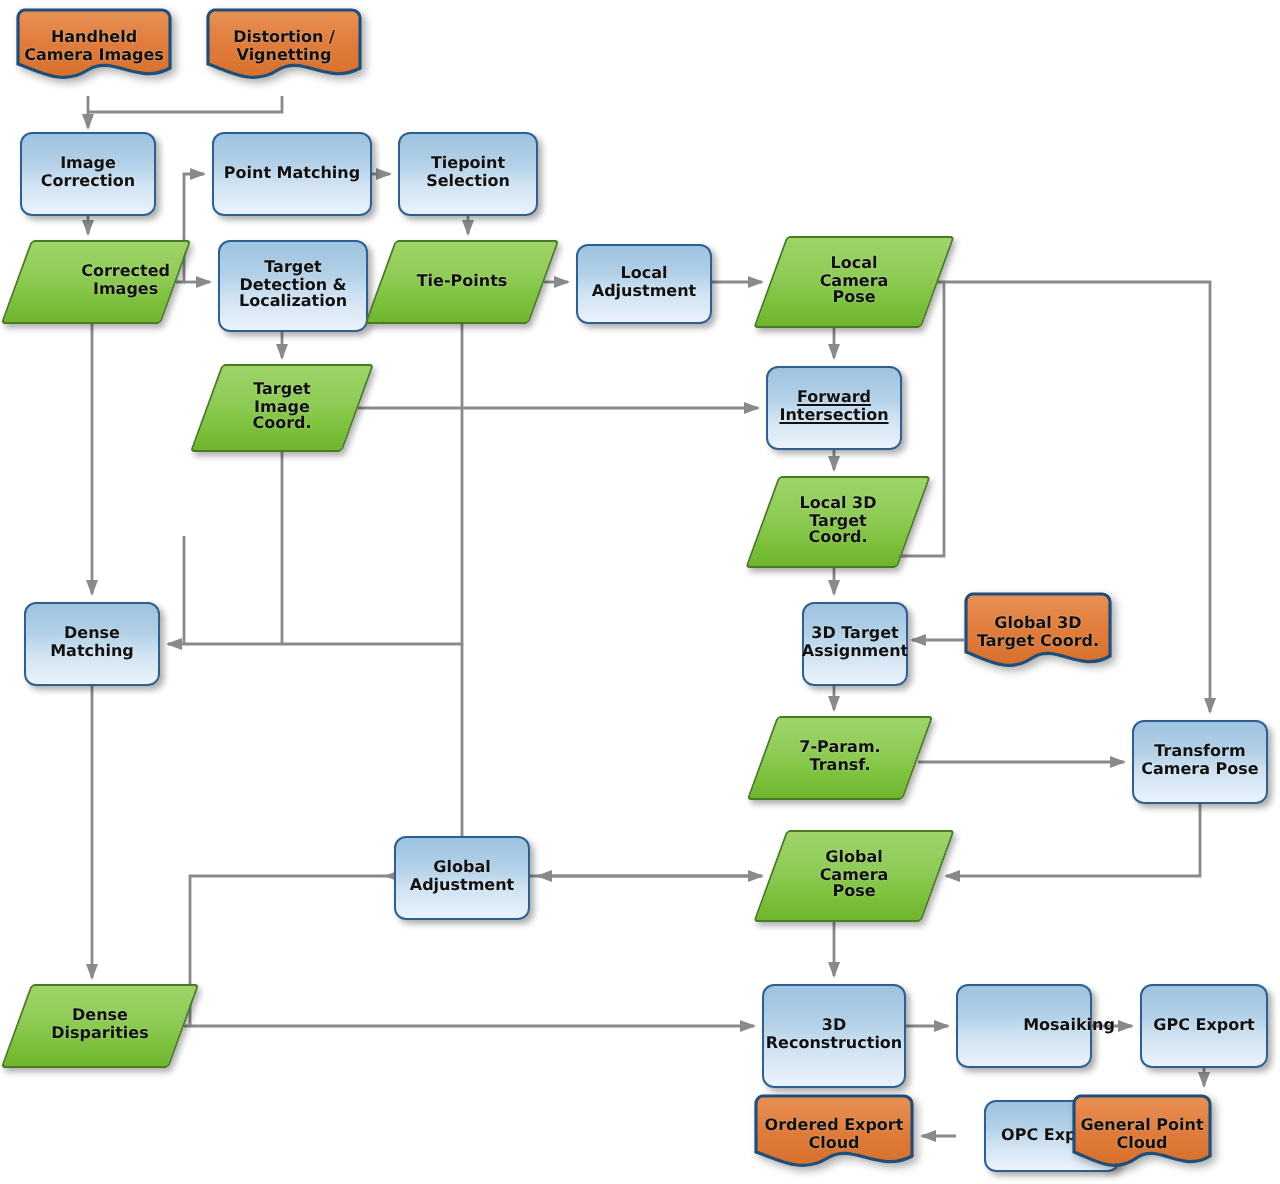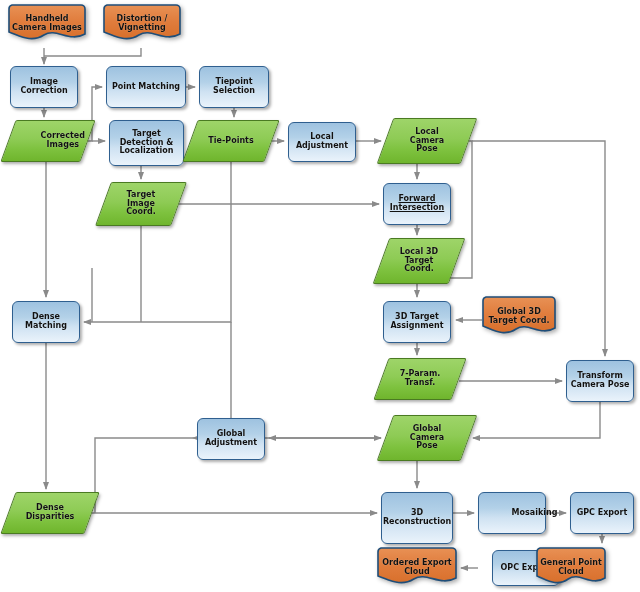--- a/index.html
+++ b/index.html
@@ -197,21 +197,21 @@
       <div class="node data" style="left: 381px; top: 238px; width: 76px; height: 46px; font-size: 8px;">
         <div class="skew"></div>
         <span class="lbl">Local 3D
 Target
 Coord.</span>
       </div>
       <div class="node proc" style="left: 12px; top: 301px; width: 68px; height: 42px; font-size: 8px;">
         <span class="lbl">Dense
 Matching</span>
       </div>
-      <div class="node proc" style="left: 383px; top: 301px; width: 68px; height: 42px; font-size: 8px;">
+      <div class="node proc" style="left: 401px; top: 301px; width: 53px; height: 42px; font-size: 8px;">
         <span class="lbl">3D Target
 Assignment</span>
       </div>
       <div class="node doc" style="left: 482px; top: 296px; width: 74px; height: 42px; font-size: 8px;">
         <svg class="docbg" viewBox="0 0 74 42">
           <defs>
             <linearGradient id="og15" x1="0" y1="0" x2="0" y2="1">
               <stop offset="0" stop-color="#e89155"></stop>
               <stop offset="0.5" stop-color="#e07c3c"></stop>
               <stop offset="1" stop-color="#d8702c"></stop>

